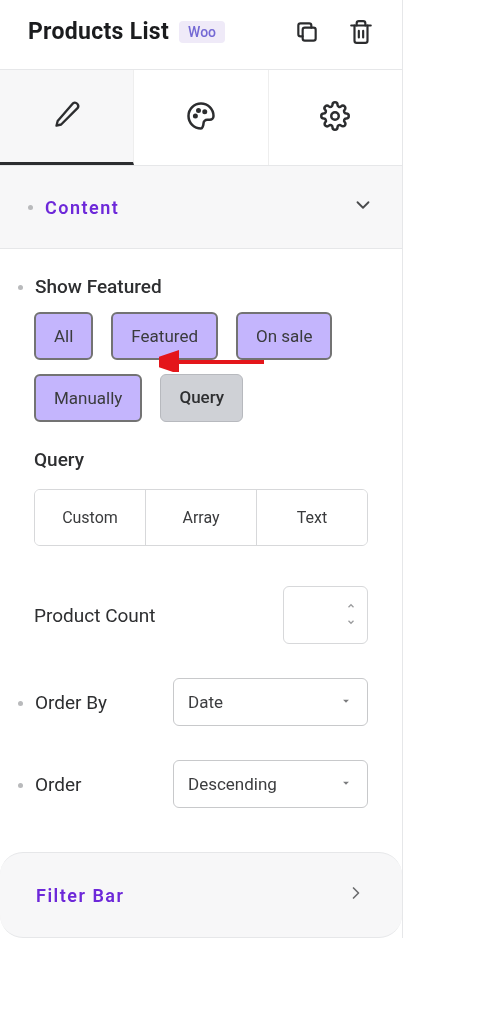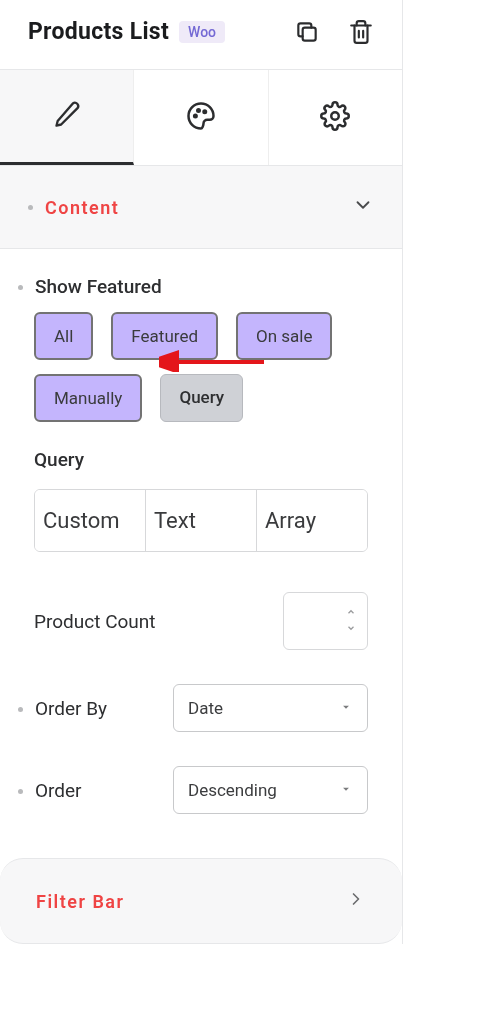--- a/index.html
+++ b/index.html
@@ -67,21 +67,21 @@
     border-bottom: 1px solid #e6e7e9;
   }
   .section-toggle.collapsed {
     background: #f7f7f8;
     border-top: 1px solid #e6e7e9;
   }
   .section-label {
     font-size: 18px;
     font-weight: 600;
     letter-spacing: 1.5px;
-    color: #ef4444;
+    color: #6d28d9;
   }
   .dot-wrap { display:flex; align-items:center; gap:12px; }
   .dot {
     width: 5px; height: 5px; border-radius: 50%;
     background: #b9babc;
     display:inline-block;
   }
   .chev { color: #4a4b4d; }
   .chev.right { color:#6b6c6e; }
   
@@ -128,22 +128,23 @@
   }
   .seg-group {
     display: flex;
     border: 1px solid #d7d8da;
     border-radius: 6px;
     overflow: hidden;
     margin-bottom: 40px;
   }
   .seg {
     flex: 1;
+    text-align: center;
     padding: 18px 8px;
-    font-size: 22px;
+    font-size: 16px;
     color: #3a3b3d;
     border-right: 1px solid #d7d8da;
     cursor: pointer;
     background:#fff;
   }
   .seg:last-child { border-right: none; }
   .form-row {
     display: flex;
     align-items: center;
     justify-content: space-between;
@@ -274,22 +275,22 @@
           </marker>
         </defs>
         <line x1="105" y1="40" x2="12" y2="40" stroke="#e4161b" stroke-width="4" marker-end="url(#ah)"></line>
       </svg>
     </div>
 
     <div class="sub-heading">Query</div>
 
     <div class="seg-group">
       <div class="seg">Custom</div>
+      <div class="seg">Array</div>
       <div class="seg">Text</div>
-      <div class="seg">Array</div>
     </div>
 
     <div class="form-row">
       <span class="row-label-inline">Product Count</span>
       <div class="number-input">
         <span></span>
         <div class="stepper">
           <span>
             <svg width="12" height="10" viewBox="0 0 24 24" fill="none" stroke="currentColor" stroke-width="3">
                 <polyline points="6 15 12 9 18 15"></polyline>

